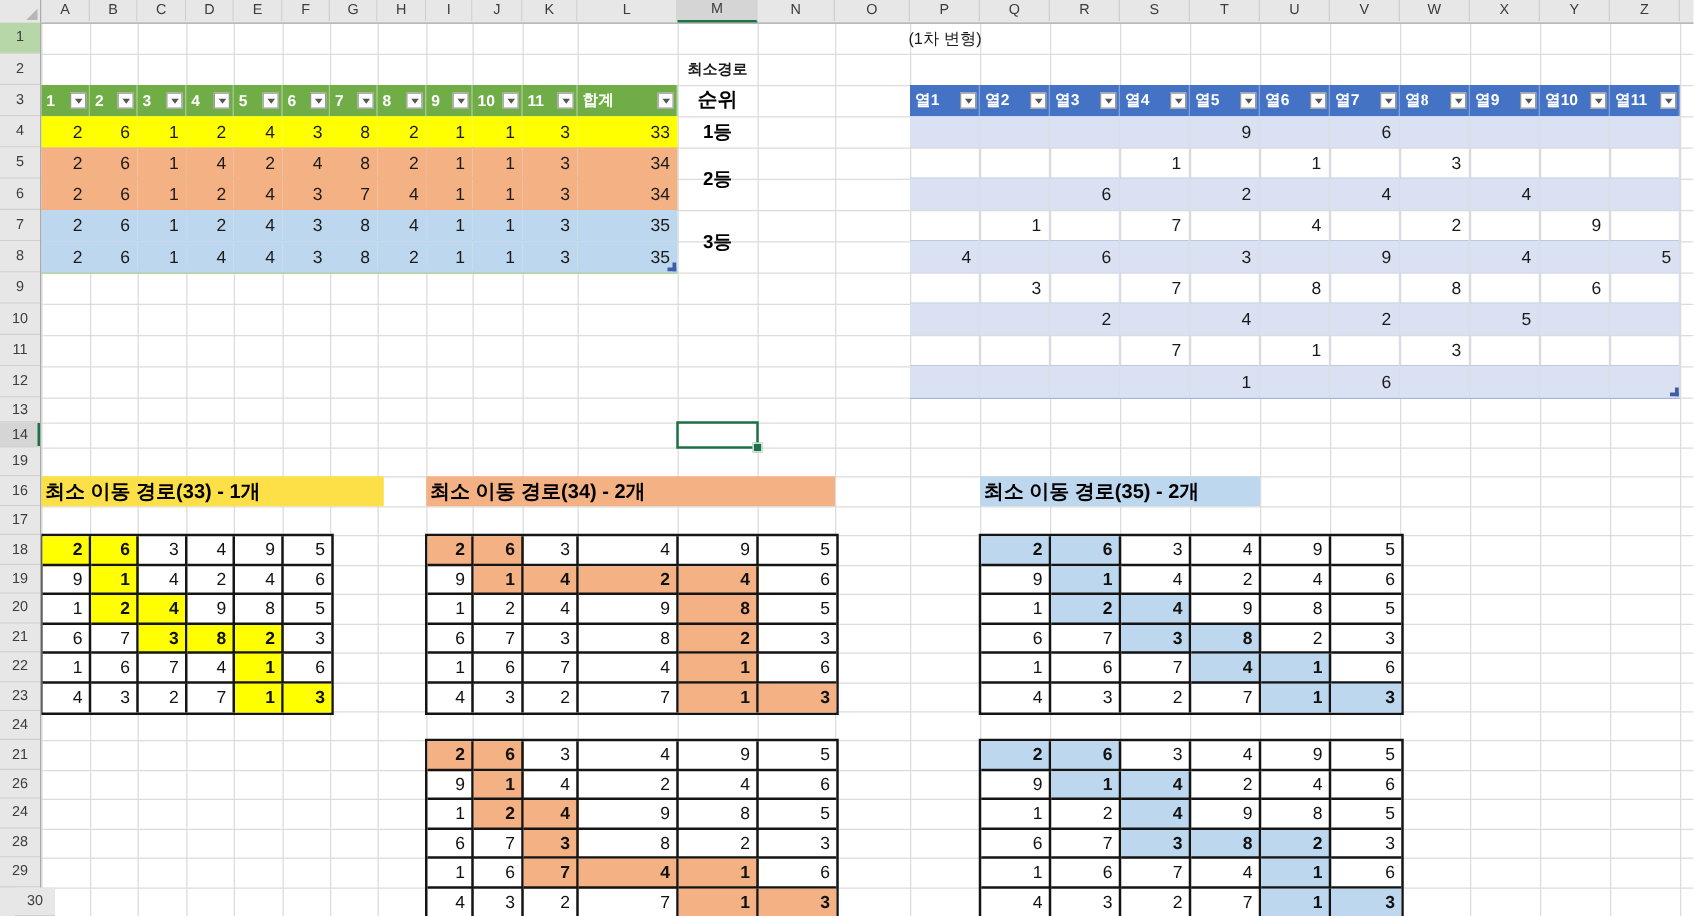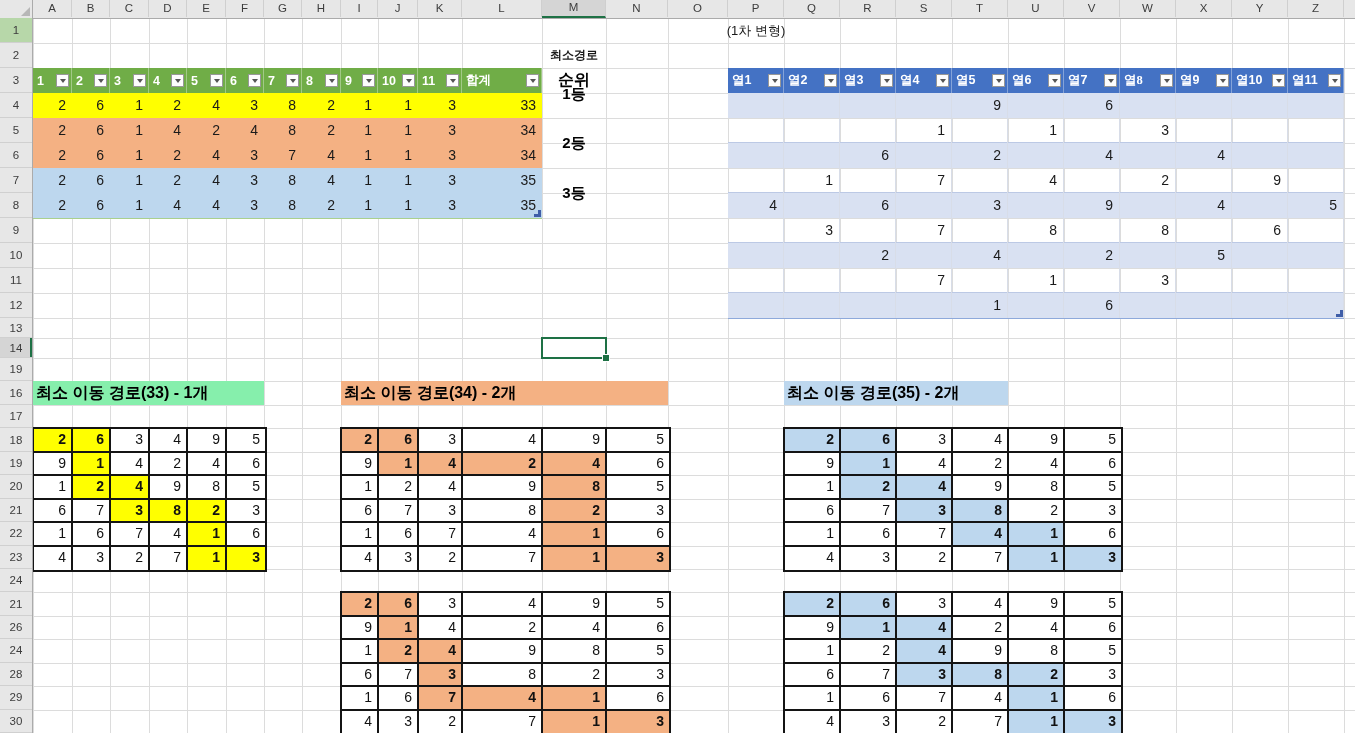--- a/index.html
+++ b/index.html
@@ -129,24 +129,24 @@
       <div class="gh" style="top: 616px; left: 33px; width: 1322px;"></div>
       <div class="gh" style="top: 639px; left: 33px; width: 1322px;"></div>
       <div class="gh" style="top: 663px; left: 33px; width: 1322px;"></div>
       <div class="gh" style="top: 686px; left: 33px; width: 1322px;"></div>
       <div class="gh" style="top: 710px; left: 33px; width: 1322px;"></div>
     </div>
   <div id="content">
     <div id="note" style="left: 698px; top: 18px; width: 116px; height: 25px;">(1차 변형)</div>
     <div id="minpath" style="left: 542px; top: 43px; width: 64px; height: 25px; font-weight: bold;">최소경로</div>
     <div id="rankhdr" class="rank" style="font-size: 16px; left: 542px; top: 68px; width: 64px; height: 25px;">순위</div>
-    <div id="rank1" class="rank" style="left: 542px; top: 82px; width: 64px; height: 25px; text-align: center;">1등</div>
+    <div id="rank1" class="rank" style="left: 542px; top: 93px; width: 64px; height: 25px; text-align: center;">1등</div>
     <div id="rank2" class="rank" style="left: 542px; top: 118px; width: 64px; height: 50px;">2등</div>
     <div id="rank3" class="rank" style="left: 542px; top: 168px; width: 64px; height: 50px;">3등</div>
-    <div id="title1" class="sect" style="left: 33px; top: 381.44px; width: 231px; height: 23.44px; background: #86efac;">최소 이동 경로(33) - 1개</div>
+    <div id="title1" class="sect" style="left: 33px; top: 381.44px; width: 274px; height: 23.44px; background: #fde047;">최소 이동 경로(33) - 1개</div>
     <div id="title2" class="sect" style="left: 341px; top: 381.44px; width: 327px; height: 23.44px; background: rgb(244, 177, 131);">최소 이동 경로(34) - 2개</div>
     <div id="title3" class="sect" style="left: 784px; top: 381.44px; width: 224px; height: 23.44px; background: rgb(189, 215, 238);">최소 이동 경로(35) - 2개</div>
     <div id="selbox" class="selbox" style="left: 541px; top: 337px; width: 66px; height: 22px;">
       <div class="selhandle"></div>
     </div>
   <div class="lt-wrap" style="left: 33px; top: 68px;">
         <div class="trow">
           <div class="gth" style="width: 39px;">
             <span>1</span>
             <span class="dd">
@@ -782,18 +782,18 @@
       <div class="rowh" style="top: 457.2px; height: 23.44px;">20</div>
       <div class="rowh" style="top: 480.64px; height: 23.44px;">21</div>
       <div class="rowh" style="top: 504.08px; height: 23.44px;">22</div>
       <div class="rowh" style="top: 527.52px; height: 23.44px;">23</div>
       <div class="rowh" style="top: 550.96px; height: 23.44px;">24</div>
       <div class="rowh" style="top: 574.4px; height: 23.44px;">21</div>
       <div class="rowh" style="top: 597.84px; height: 23.44px;">26</div>
       <div class="rowh" style="top: 621.28px; height: 23.44px;">24</div>
       <div class="rowh" style="top: 644.72px; height: 23.44px;">28</div>
       <div class="rowh" style="top: 668.16px; height: 23.44px;">29</div>
-      <div class="rowh" style="top: 691.6px; height: 23.44px;">30</div>
+      <div class="rowh" style="top: 691.6px; height: 23.44px; margin-left: 12px;">30</div>
     </div>
   <div id="corner">
       <span class="tri"></span>
     </div>
 </div>
 
 </body></html>

